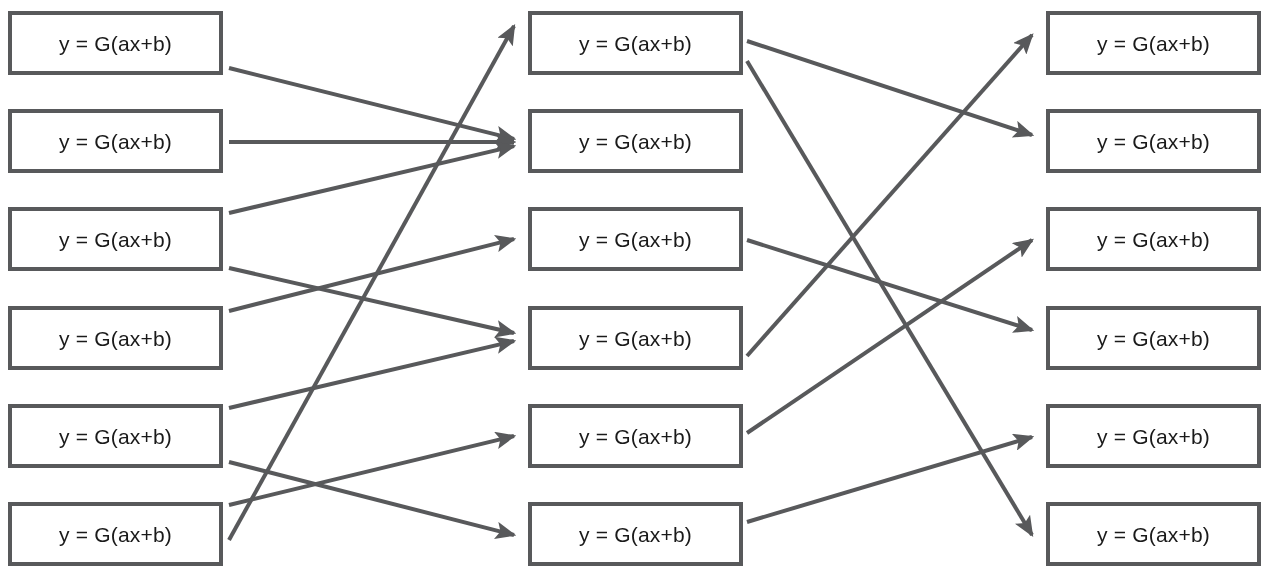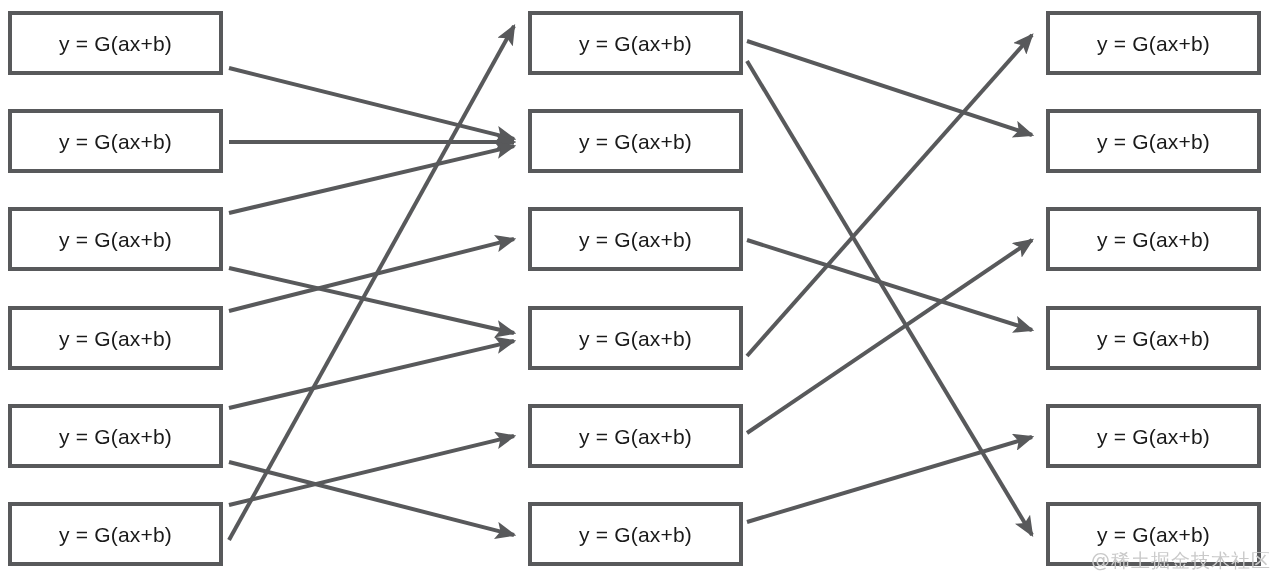--- a/index.html
+++ b/index.html
@@ -134,14 +134,13 @@
         <span class="node-label">y = G(ax+b)</span>
       </div>
       <div class="node" style="left: 1046px; top: 404px; width: 215px; height: 64px; border-color: rgb(88, 89, 91); background: rgb(255, 255, 255); color: rgb(26, 26, 26);">
         <span class="node-label">y = G(ax+b)</span>
       </div>
       <div class="node" style="left: 1046px; top: 502px; width: 215px; height: 64px; border-color: rgb(88, 89, 91); background: rgb(255, 255, 255); color: rgb(26, 26, 26);">
         <span class="node-label">y = G(ax+b)</span>
       </div>
     </div>
 
-  <div id="watermark">@稀土掘金技术社区</div>
 </div>
 
 </body></html>

